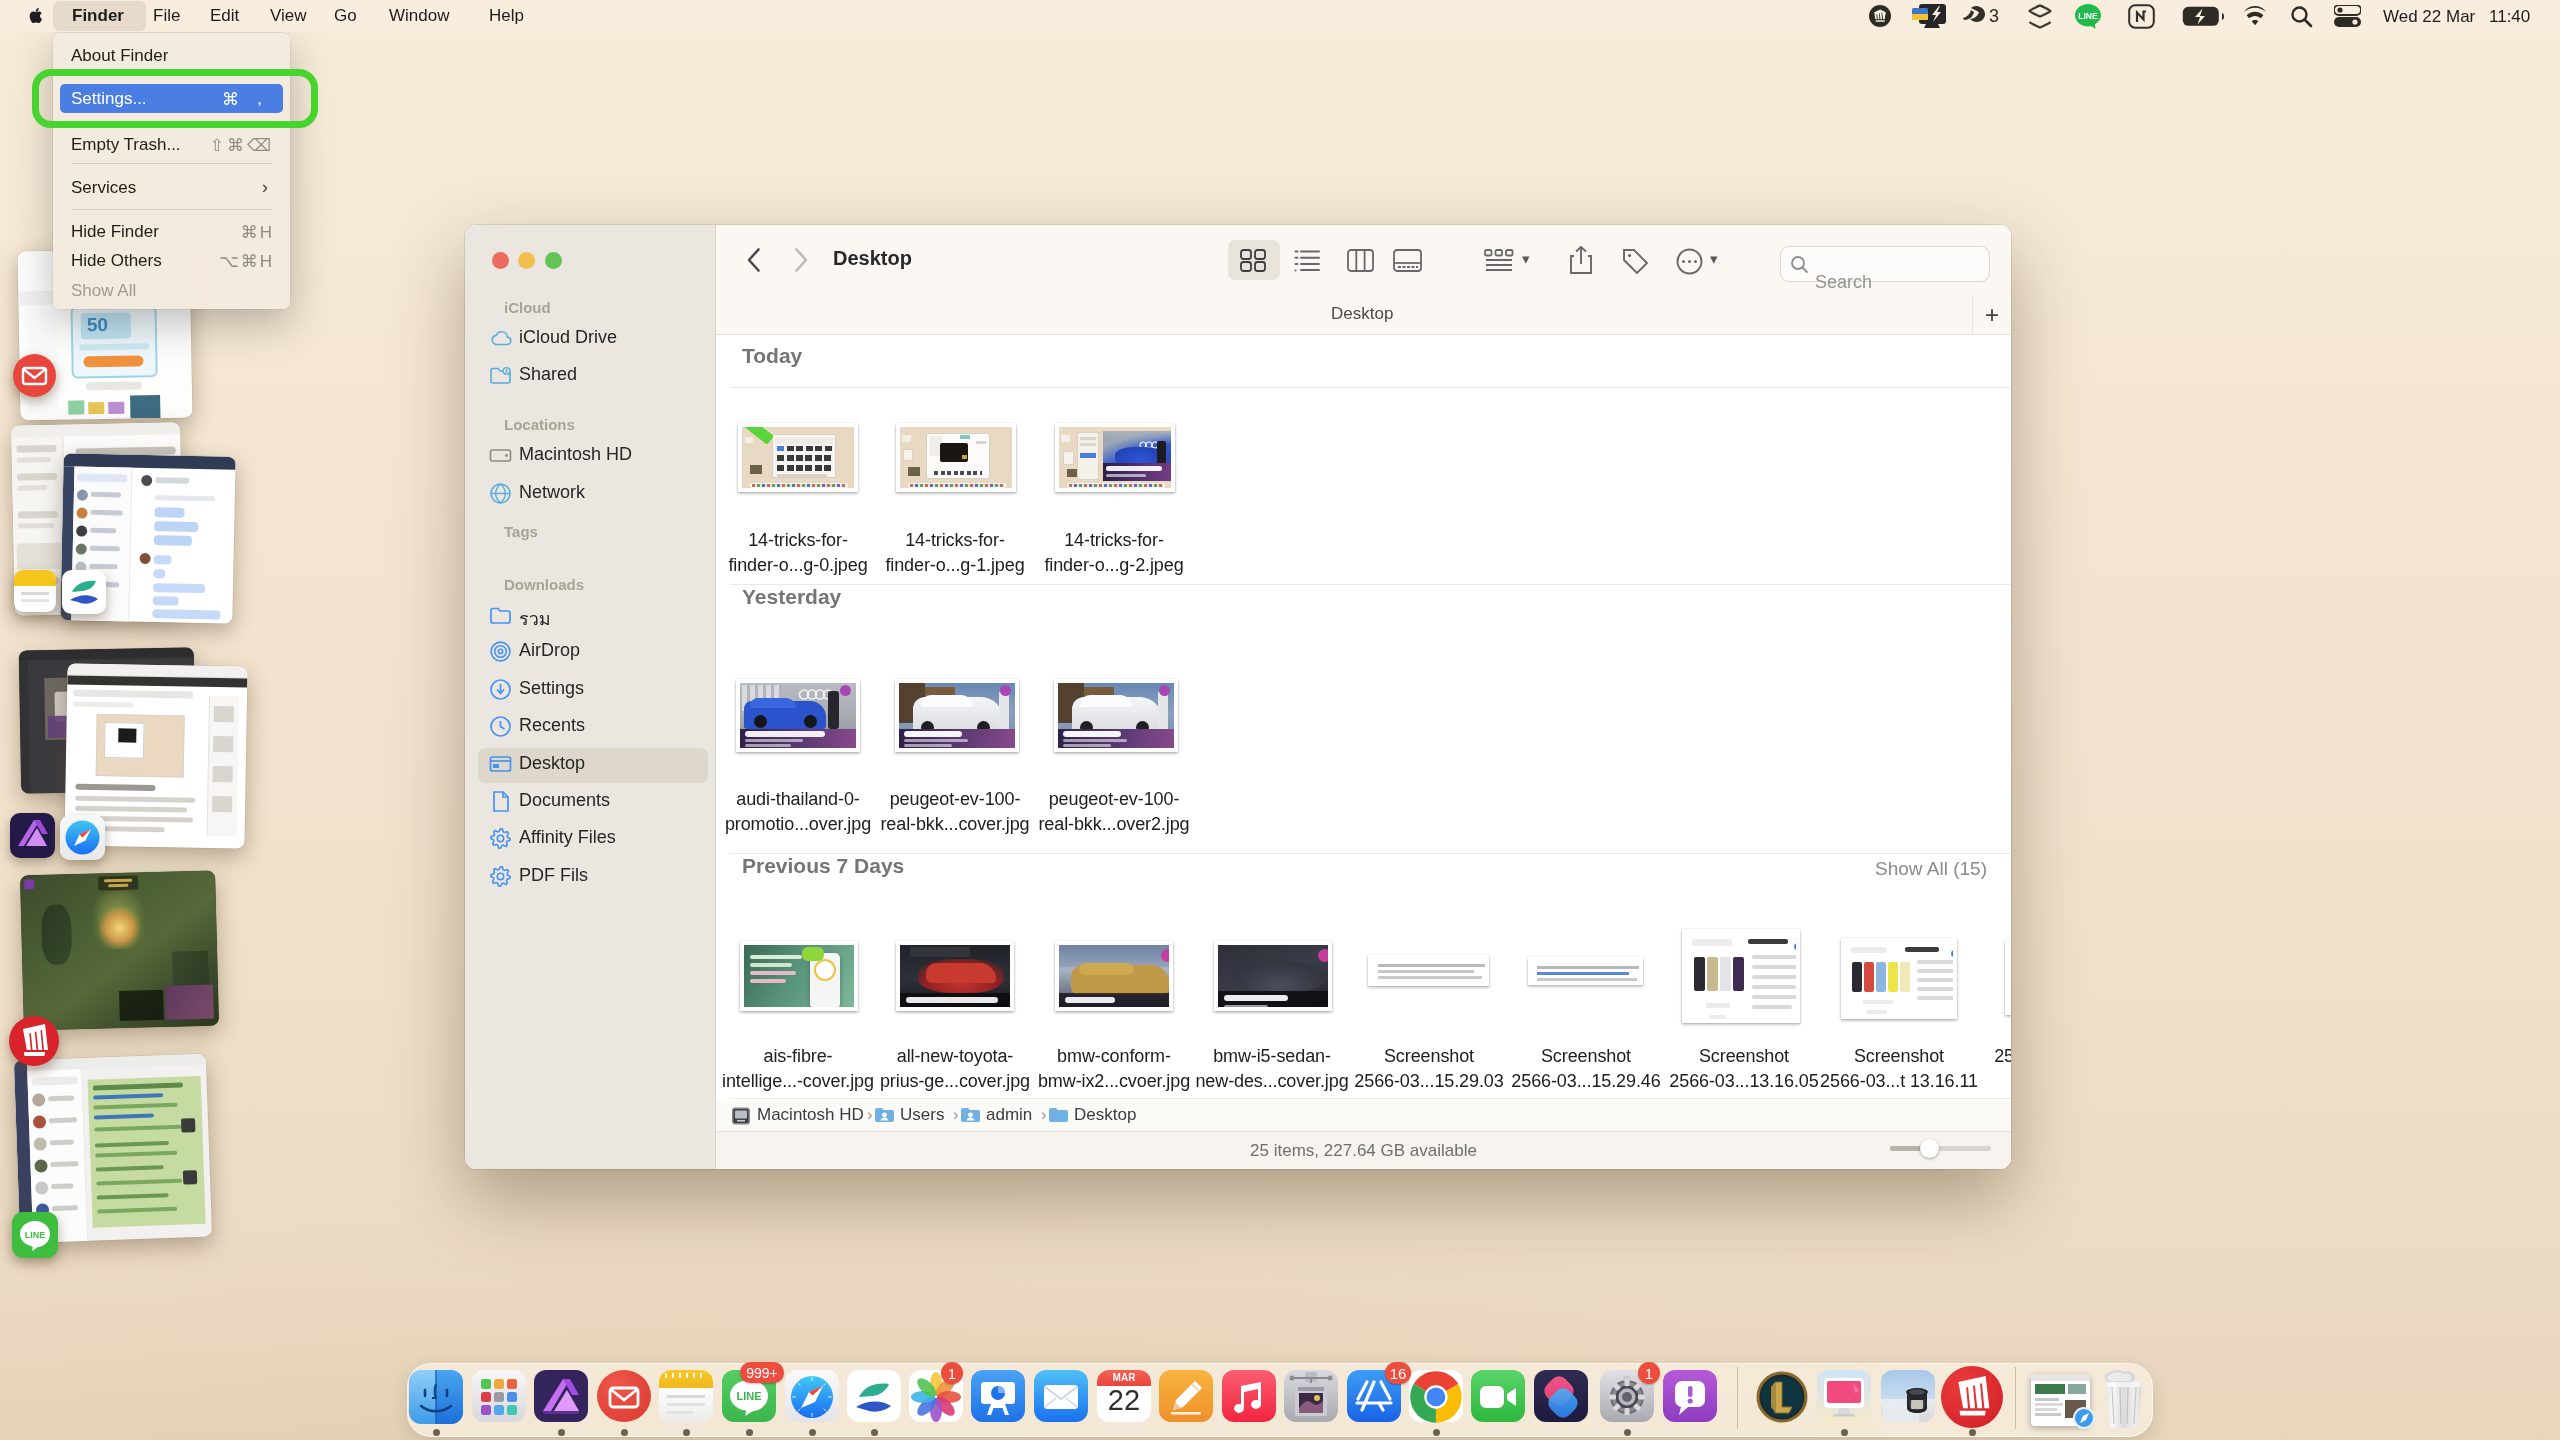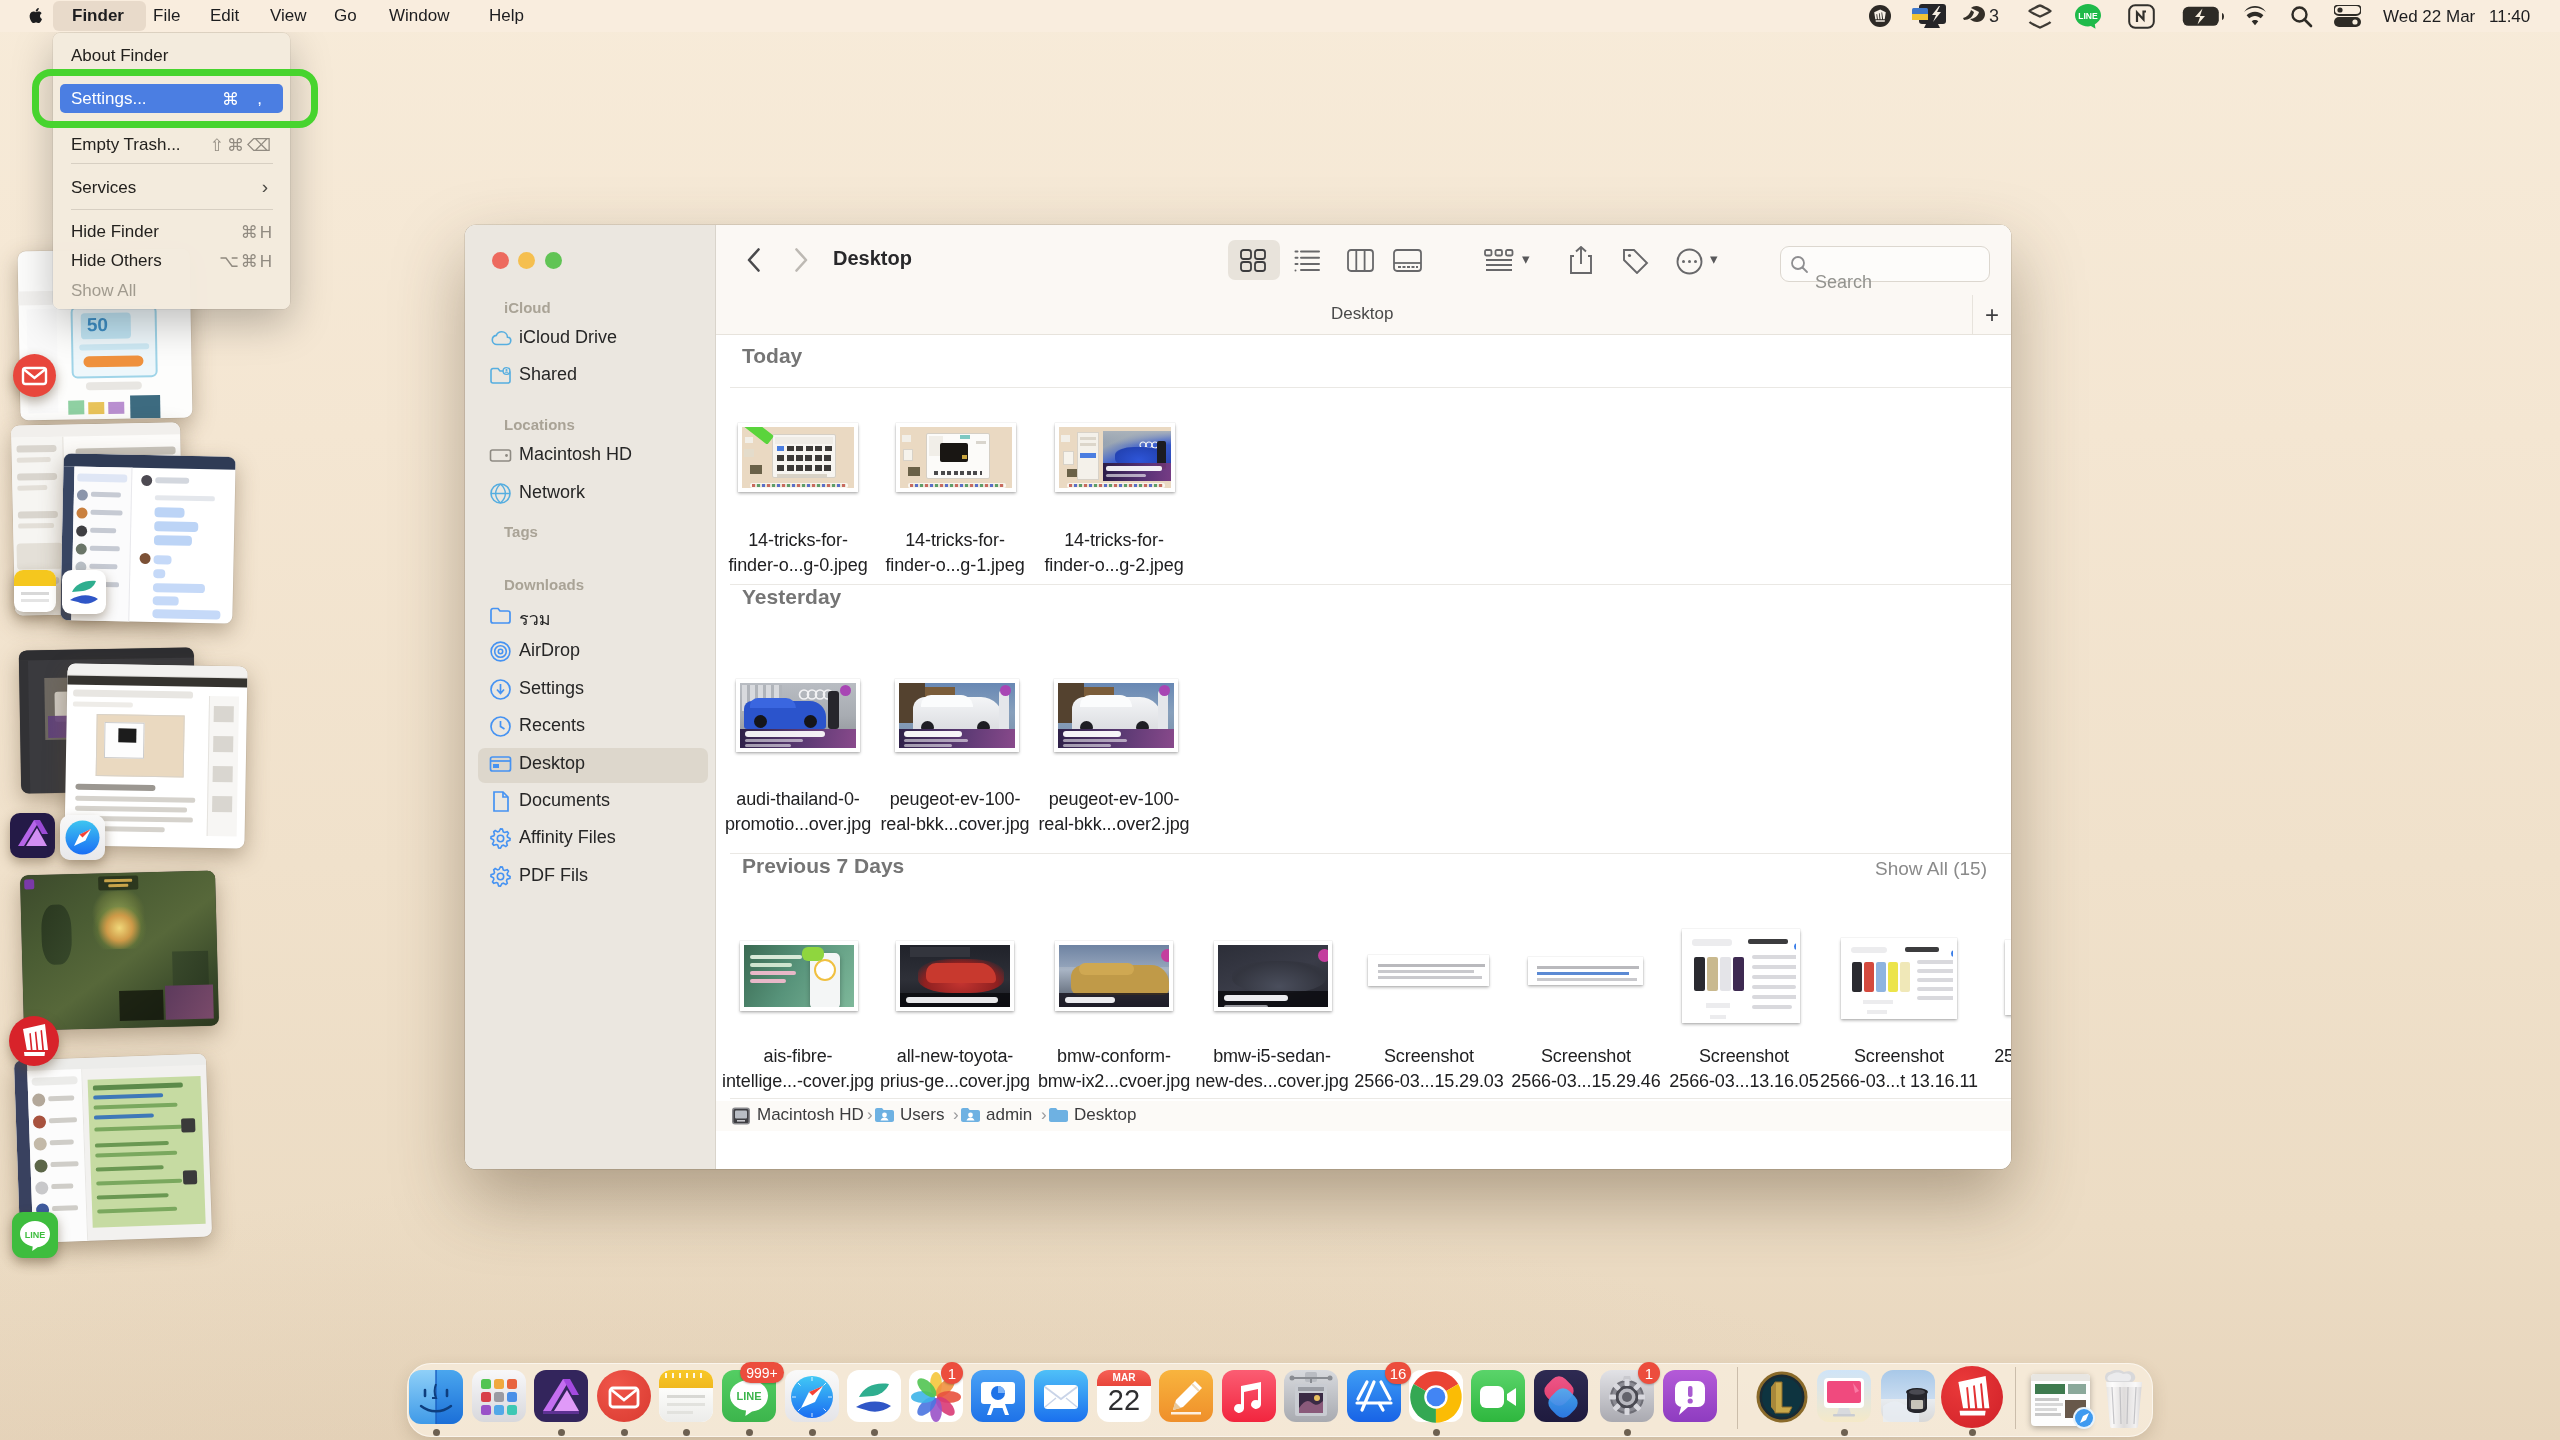--- a/index.html
+++ b/index.html
@@ -790,20 +790,26 @@
           <circle cx="10.5" cy="8" r="2.4" fill="#fff"></circle>
           <path d="M6.5 13.5c.7-1.8 2.2-2.9 4-2.9s3.3 1.1 4 2.9z" fill="#fff"></path>
         </svg>
       <div class="crumb" style="left:270px;">admin</div>
       <div class="crumb" style="left:325px; color:#9a9a9c;">›</div>
       <svg style="position:absolute;left:332px;top:6px;" width="21" height="17" viewBox="0 0 21 17">
           <path d="M1 3c0-1.1.9-2 2-2h5l1.6 2H18c1.1 0 2 .9 2 2v8c0 1.1-.9 2-2 2H3c-1.1 0-2-.9-2-2z" fill="#6eb1e2"></path>
         </svg>
       <div class="crumb" style="left:358px;">Desktop</div>
     </div>
+    <div id="statusbar">
+      <div style="position:absolute;left:0;right:0;top:9px;text-align:center;font-size:17px;color:#6e6e70;">25 items, 227.64 GB available</div>
+      <div style="position:absolute;left:1174px;top:14px;width:101px;height:5px;background:#d8d4cd;border-radius:3px;"></div>
+      <div style="position:absolute;left:1174px;top:14px;width:40px;height:5px;background:#b9b4ab;border-radius:3px;"></div>
+      <div style="position:absolute;left:1204px;top:7px;width:19px;height:19px;border-radius:50%;background:#fdfdfc;box-shadow:0 1px 3px rgba(0,0,0,0.35);"></div>
+    </div>
   </div>
 </div>
 
 <div id="dock"></div>
 
 <div class="dicon" style="left:409px;">
   <svg width="54" height="54" viewBox="0 0 54 54">
       <defs>
         <linearGradient id="fin1" x1="0" y1="0" x2="0" y2="1">
           <stop offset="0" stop-color="#8fd0f8"></stop>

